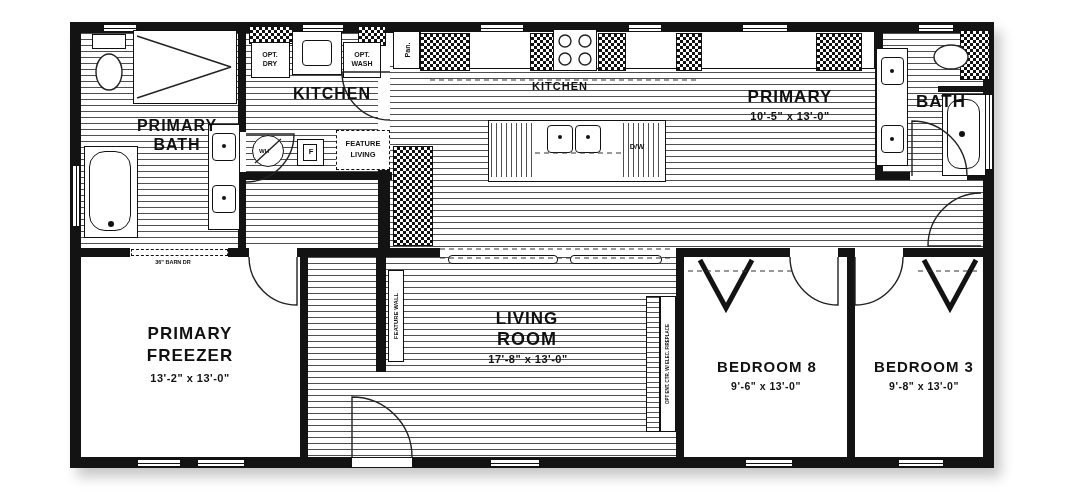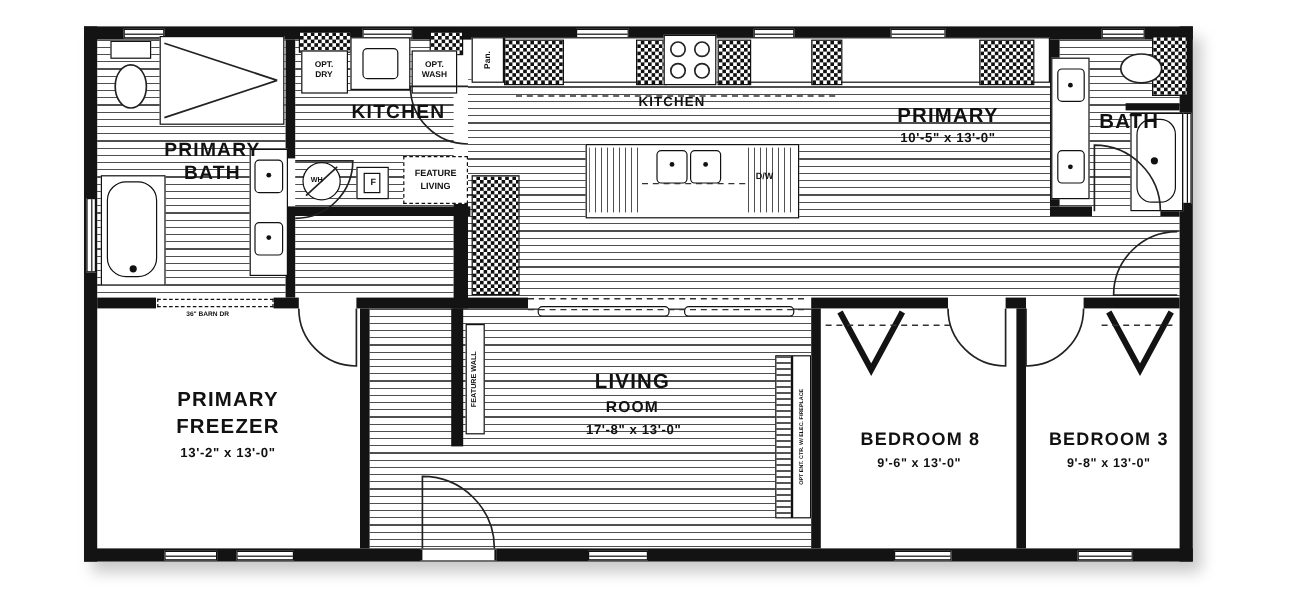--- a/index.html
+++ b/index.html
@@ -183,21 +183,21 @@
   <div class="lbl" style="left:177px;top:145px;font-size:16px;">BATH</div>
   <div class="lbl" style="left:332px;top:94px;font-size:16px;">KITCHEN</div>
   <div class="lbl" style="left:560px;top:86px;font-size:11px;">KITCHEN</div>
   <div class="lbl" style="left:790px;top:96px;font-size:17px;">PRIMARY</div>
   <div class="lbl dims" style="left:790px;top:116px;font-size:11px;">10'-5" x  13'-0"</div>
   <div class="lbl" style="left:941px;top:101px;font-size:17px;">BATH</div>
   <div class="lbl" style="left:190px;top:333px;font-size:17px;">PRIMARY</div>
   <div class="lbl" style="left:190px;top:355px;font-size:17px;">FREEZER</div>
   <div class="lbl dims" style="left:190px;top:378px;font-size:11px;">13'-2" x  13'-0"</div>
   <div class="lbl" style="left:527px;top:318px;font-size:17px;">LIVING</div>
-  <div class="lbl" style="left:527px;top:339px;font-size:13px;">ROOM</div>
+  <div class="lbl" style="left:527px;top:339px;font-size:18px;">ROOM</div>
   <div class="lbl dims" style="left:528px;top:359px;font-size:11px;">17'-8" x  13'-0"</div>
   <div class="lbl" style="left:767px;top:366px;font-size:15px;">BEDROOM 8</div>
   <div class="lbl dims" style="left:766px;top:386px;font-size:10.5px;">9'-6" x  13'-0"</div>
   <div class="lbl" style="left:924px;top:366px;font-size:15px;">BEDROOM 3</div>
   <div class="lbl dims" style="left:924px;top:386px;font-size:10.5px;">9'-8" x  13'-0"</div>
 
   <div class="lbl" style="left:270px;top:54px;font-size:7px;letter-spacing:0;">OPT.</div>
   <div class="lbl" style="left:270px;top:63px;font-size:7px;letter-spacing:0;">DRY</div>
   <div class="lbl" style="left:362px;top:54px;font-size:7px;letter-spacing:0;">OPT.</div>
   <div class="lbl" style="left:362px;top:63px;font-size:7px;letter-spacing:0;">WASH</div>

